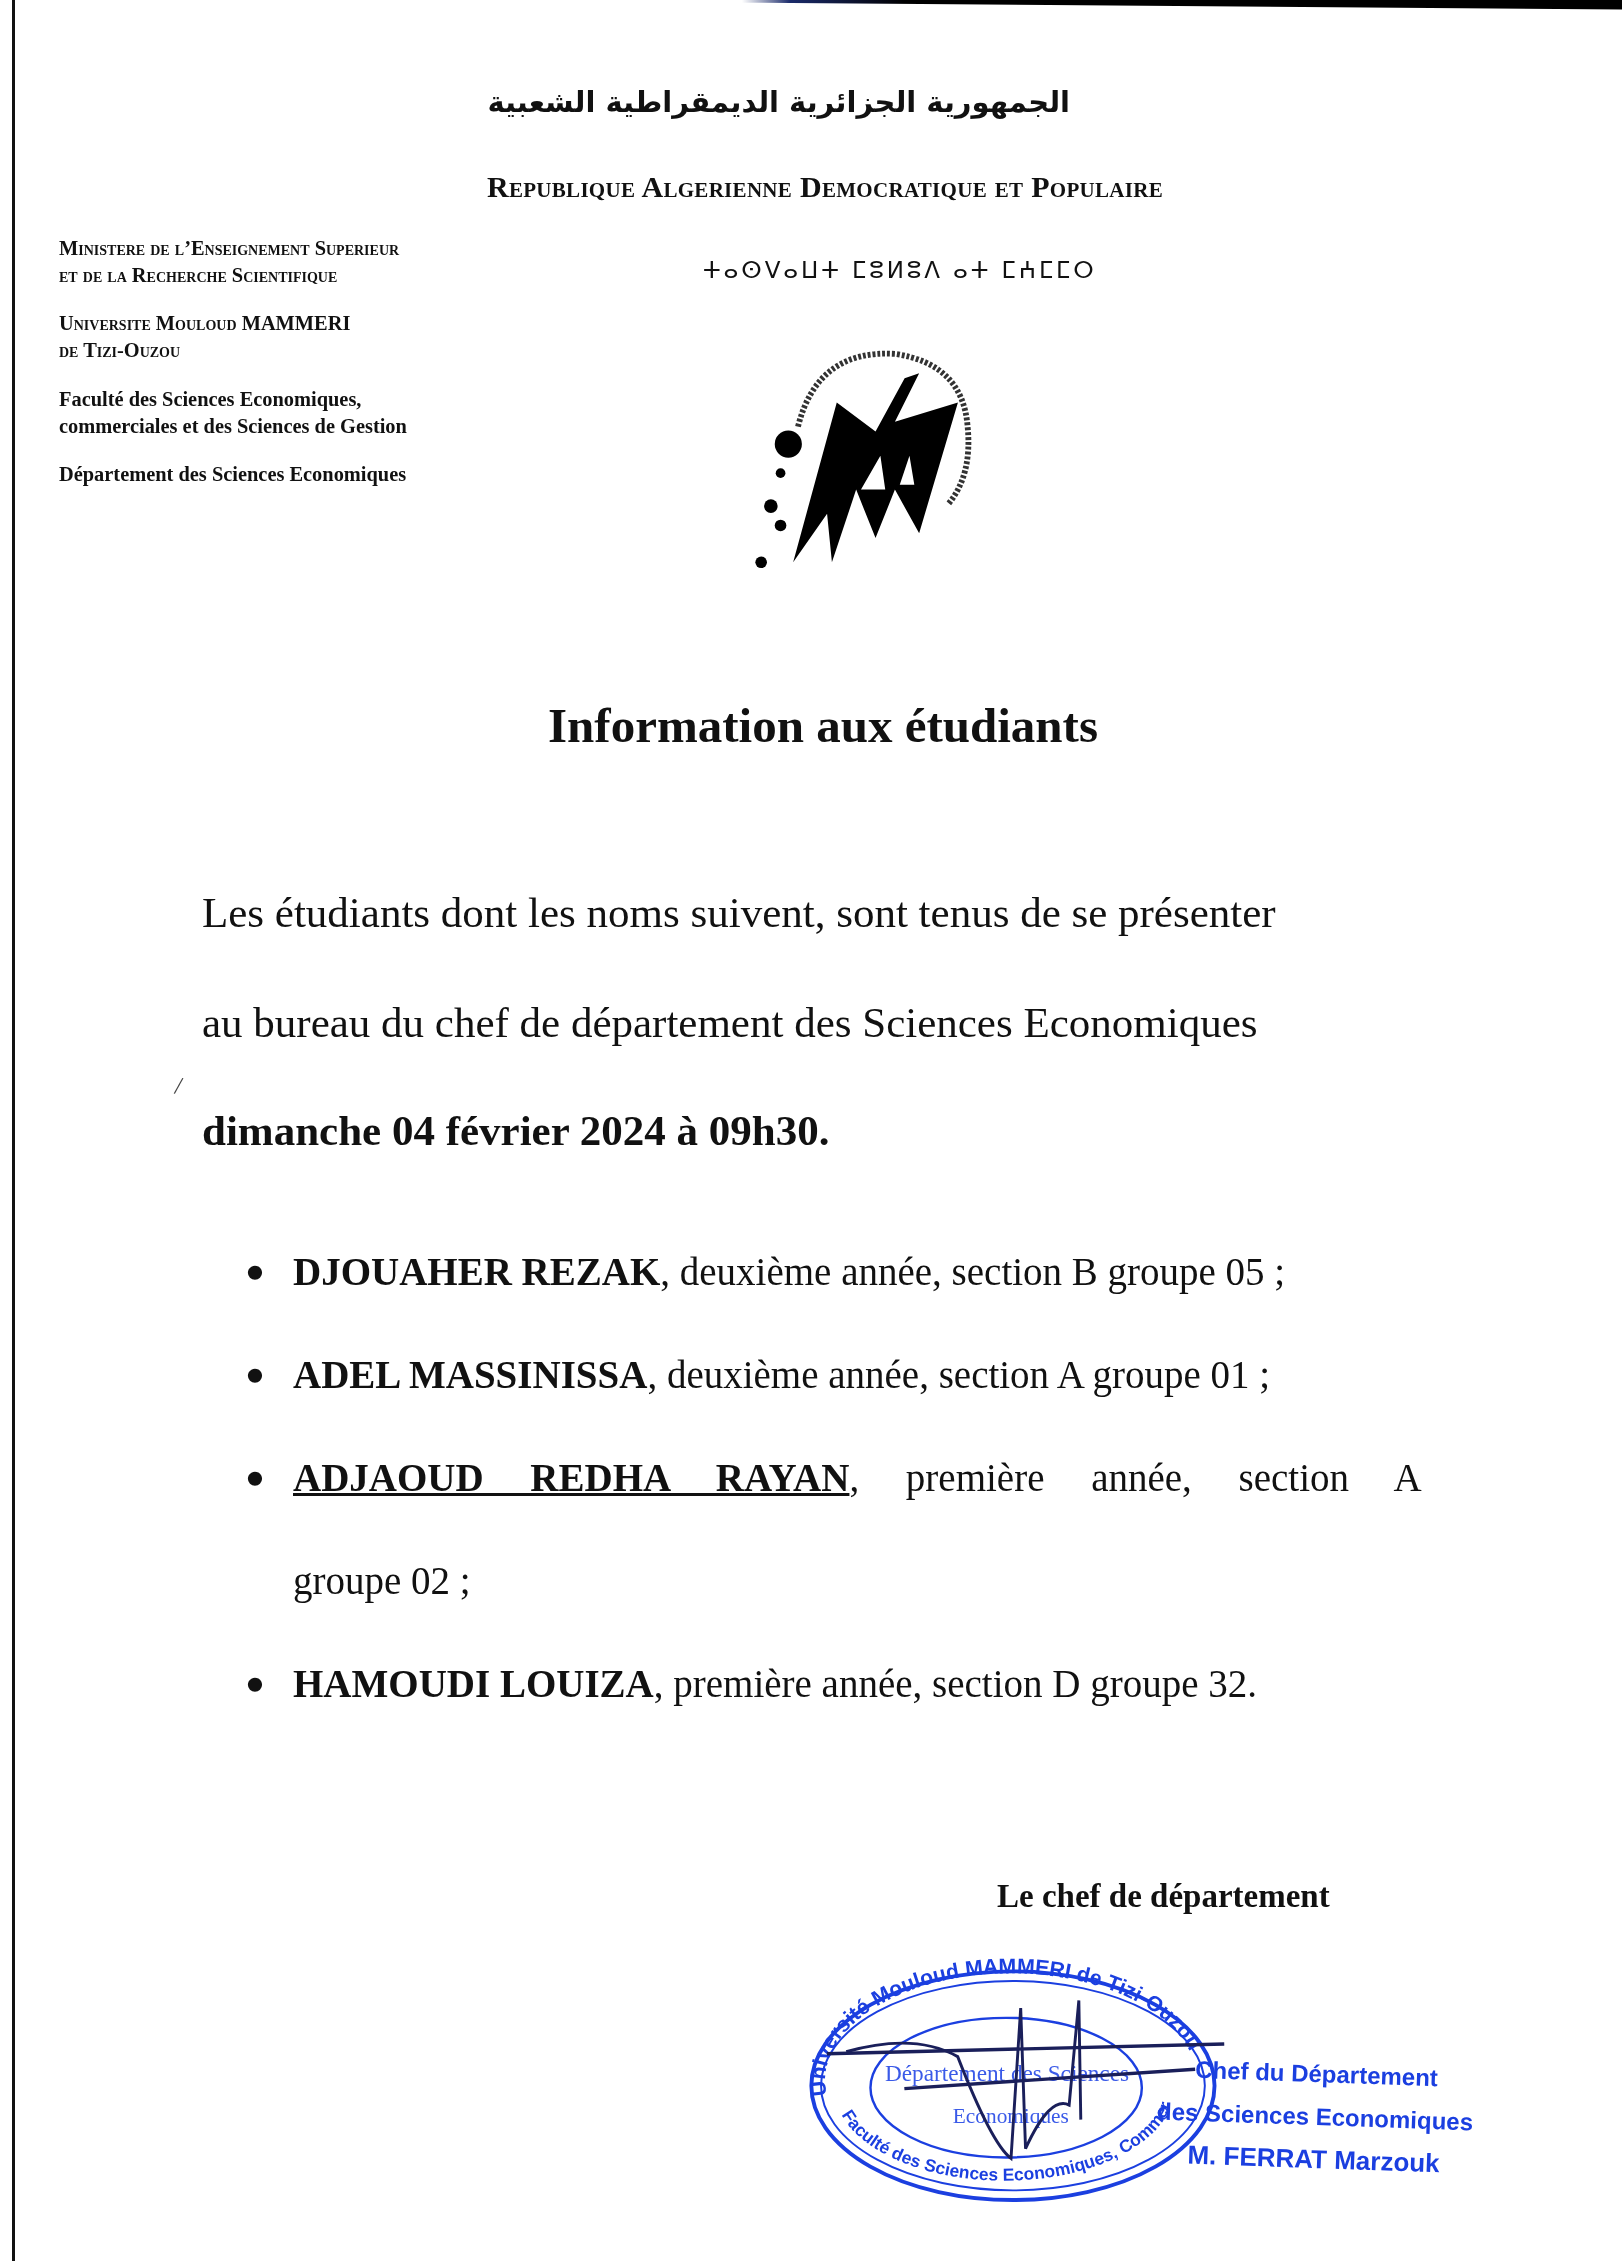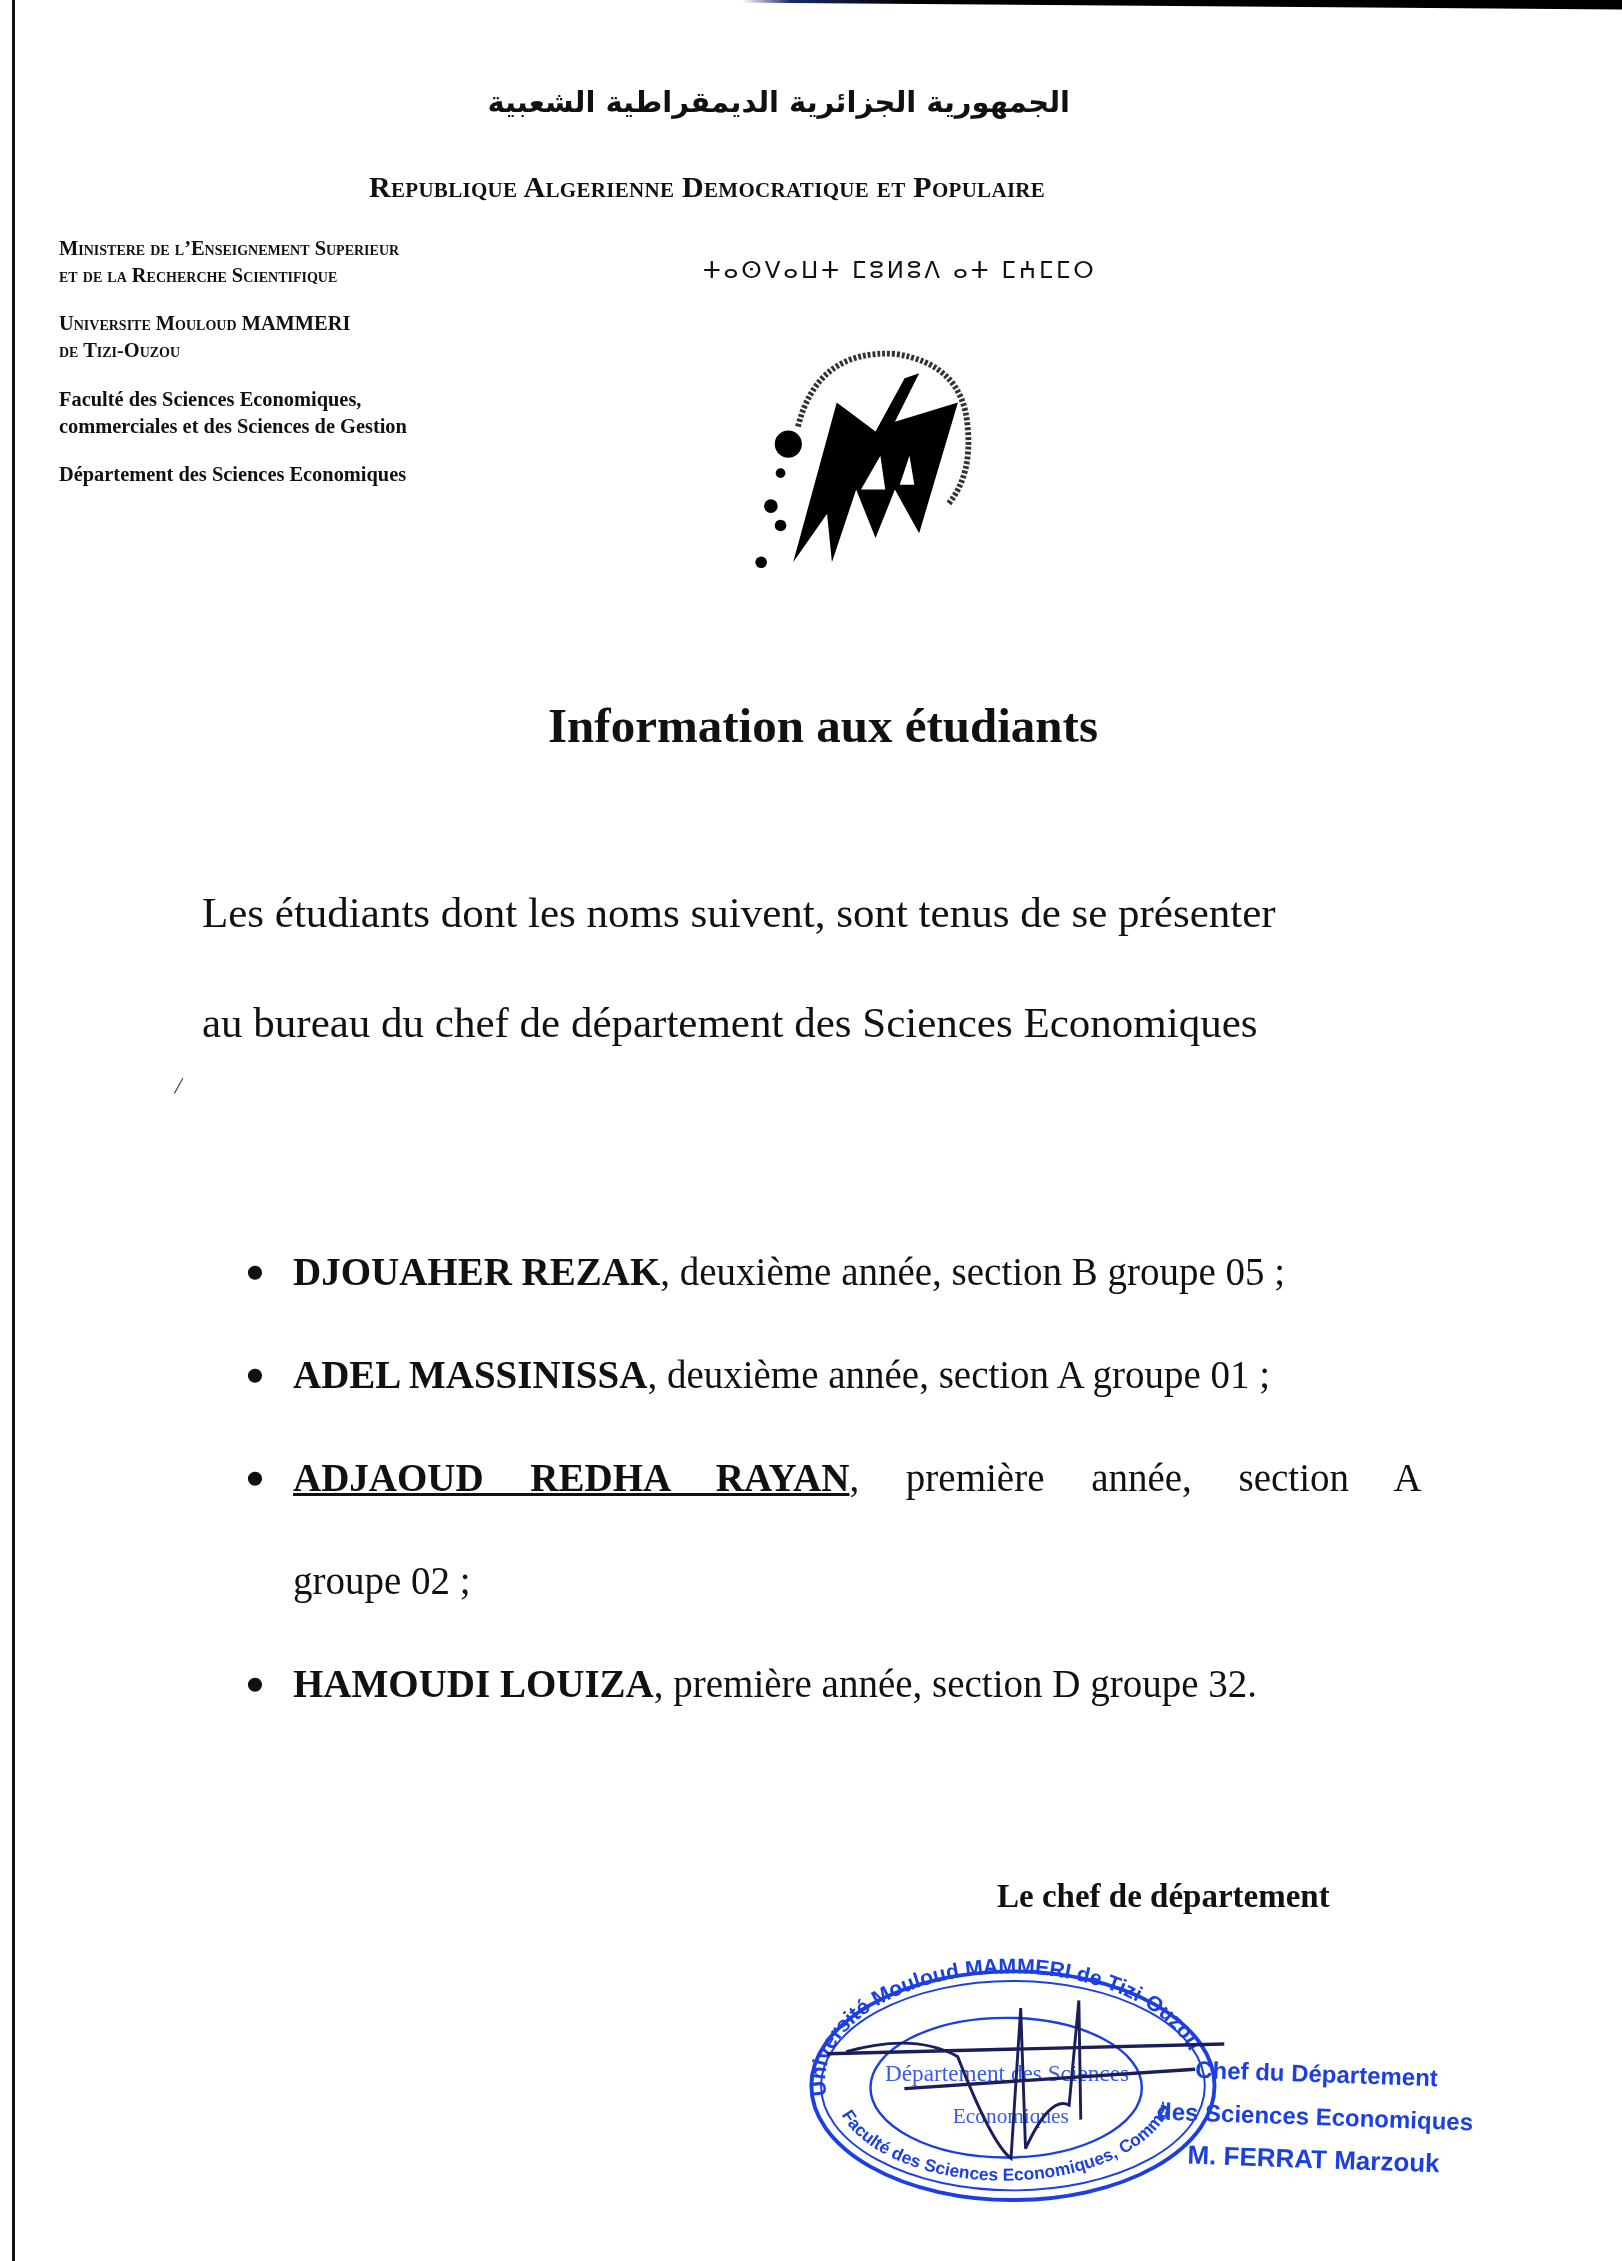--- a/index.html
+++ b/index.html
@@ -6,21 +6,21 @@
   body { width: 1622px; height: 2262px; position: relative; overflow: hidden; }
   .page { position: absolute; left: 12px; top: 0; width: 1622px; height: 2262px; background: #ffffff; }
   .scan-top { position: absolute; left: 0; top: 0; width: 1622px; height: 9.7px;
     background: linear-gradient(to right, #ffffff 0%, #ffffff 45%, #1a2a6a 48%, #000 55%, #000 100%); clip-path: polygon(0 0, 100% 0, 100% 100%, 48% 30%, 0 0); }
   .scan-left { position: absolute; left: 0; top: 0; width: 2.9px; height: 2262px; background: #111; }
   .serif { font-family: "Liberation Serif", "DejaVu Serif", serif; color: #111; }
   .arabic { font-family: "DejaVu Sans", sans-serif; color: #111; direction: rtl; }
   .abs { position: absolute; white-space: nowrap; }
 
   .ar-republic { left: 573px; top: 85px; width: 485px; text-align: center; font-size: 29px; font-weight: bold; }
-  .fr-republic { left: 357px; top: 170px; width: 912px; font-size: 30px; font-weight: bold; font-variant: small-caps; letter-spacing: 0.3px; }
+  .fr-republic { left: 357px; top: 170px; width: 912px; text-align: center; font-size: 30px; font-weight: bold; font-variant: small-caps; letter-spacing: 0.3px; }
 
   .left-col { left: 47px; top: 235px; }
   .left-col .ln { font-size: 20.4px; font-weight: bold; line-height: 27px; }
   .sc { font-variant: small-caps; }
   .left-col .gap { height: 21.3px; }
 
   .tifinagh { left: 691px; top: 257px; font-family: "DejaVu Sans", sans-serif; font-size: 23px; letter-spacing: 2.9px; color: #111; }
 
   .logo { left: 718px; top: 320px; width: 262px; height: 252px; }
 
@@ -83,20 +83,21 @@
     <circle cx="52" cy="212" r="6" fill="#000"></circle>
     <circle cx="32" cy="250" r="6" fill="#000"></circle>
   </svg>
 
 
   <div class="abs serif title">Information aux étudiants</div>
 
   <div class="abs serif para para1">Les étudiants dont les noms suivent, sont tenus de se présenter</div>
   <div class="abs serif para para2">au bureau du chef de département des Sciences Economiques</div>
   <div class="abs serif slash">/</div>
+  <div class="abs serif para para3">dimanche 04 février 2024 à 09h30.</div>
 
   <div class="abs serif list">
     <div class="li">
       <span class="bullet">●</span>
       <b>DJOUAHER REZAK</b><span>, deuxième année, section B groupe 05 ;</span>
     </div>
     <div class="li">
       <span class="bullet">●</span>
       <b>ADEL MASSINISSA</b><span>, deuxième année, section A groupe 01 ;</span>
     </div>

